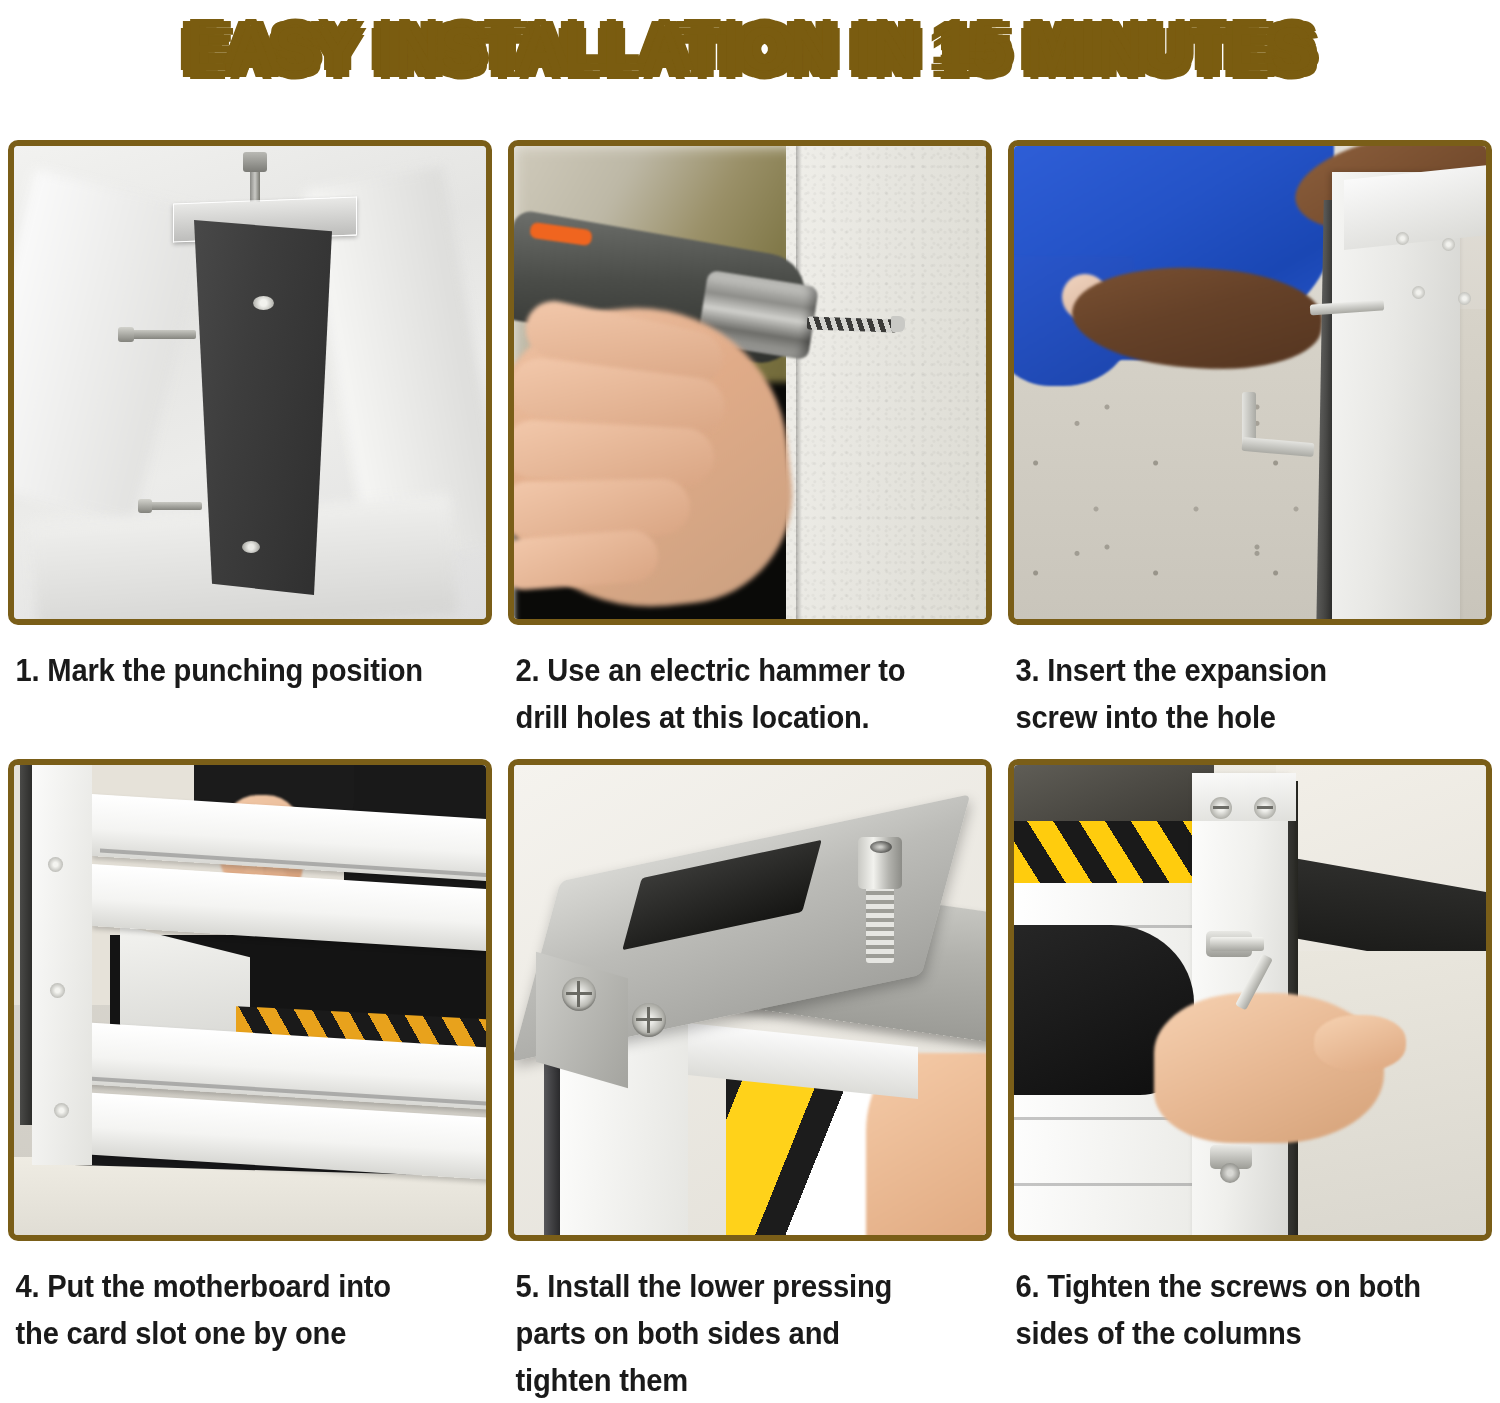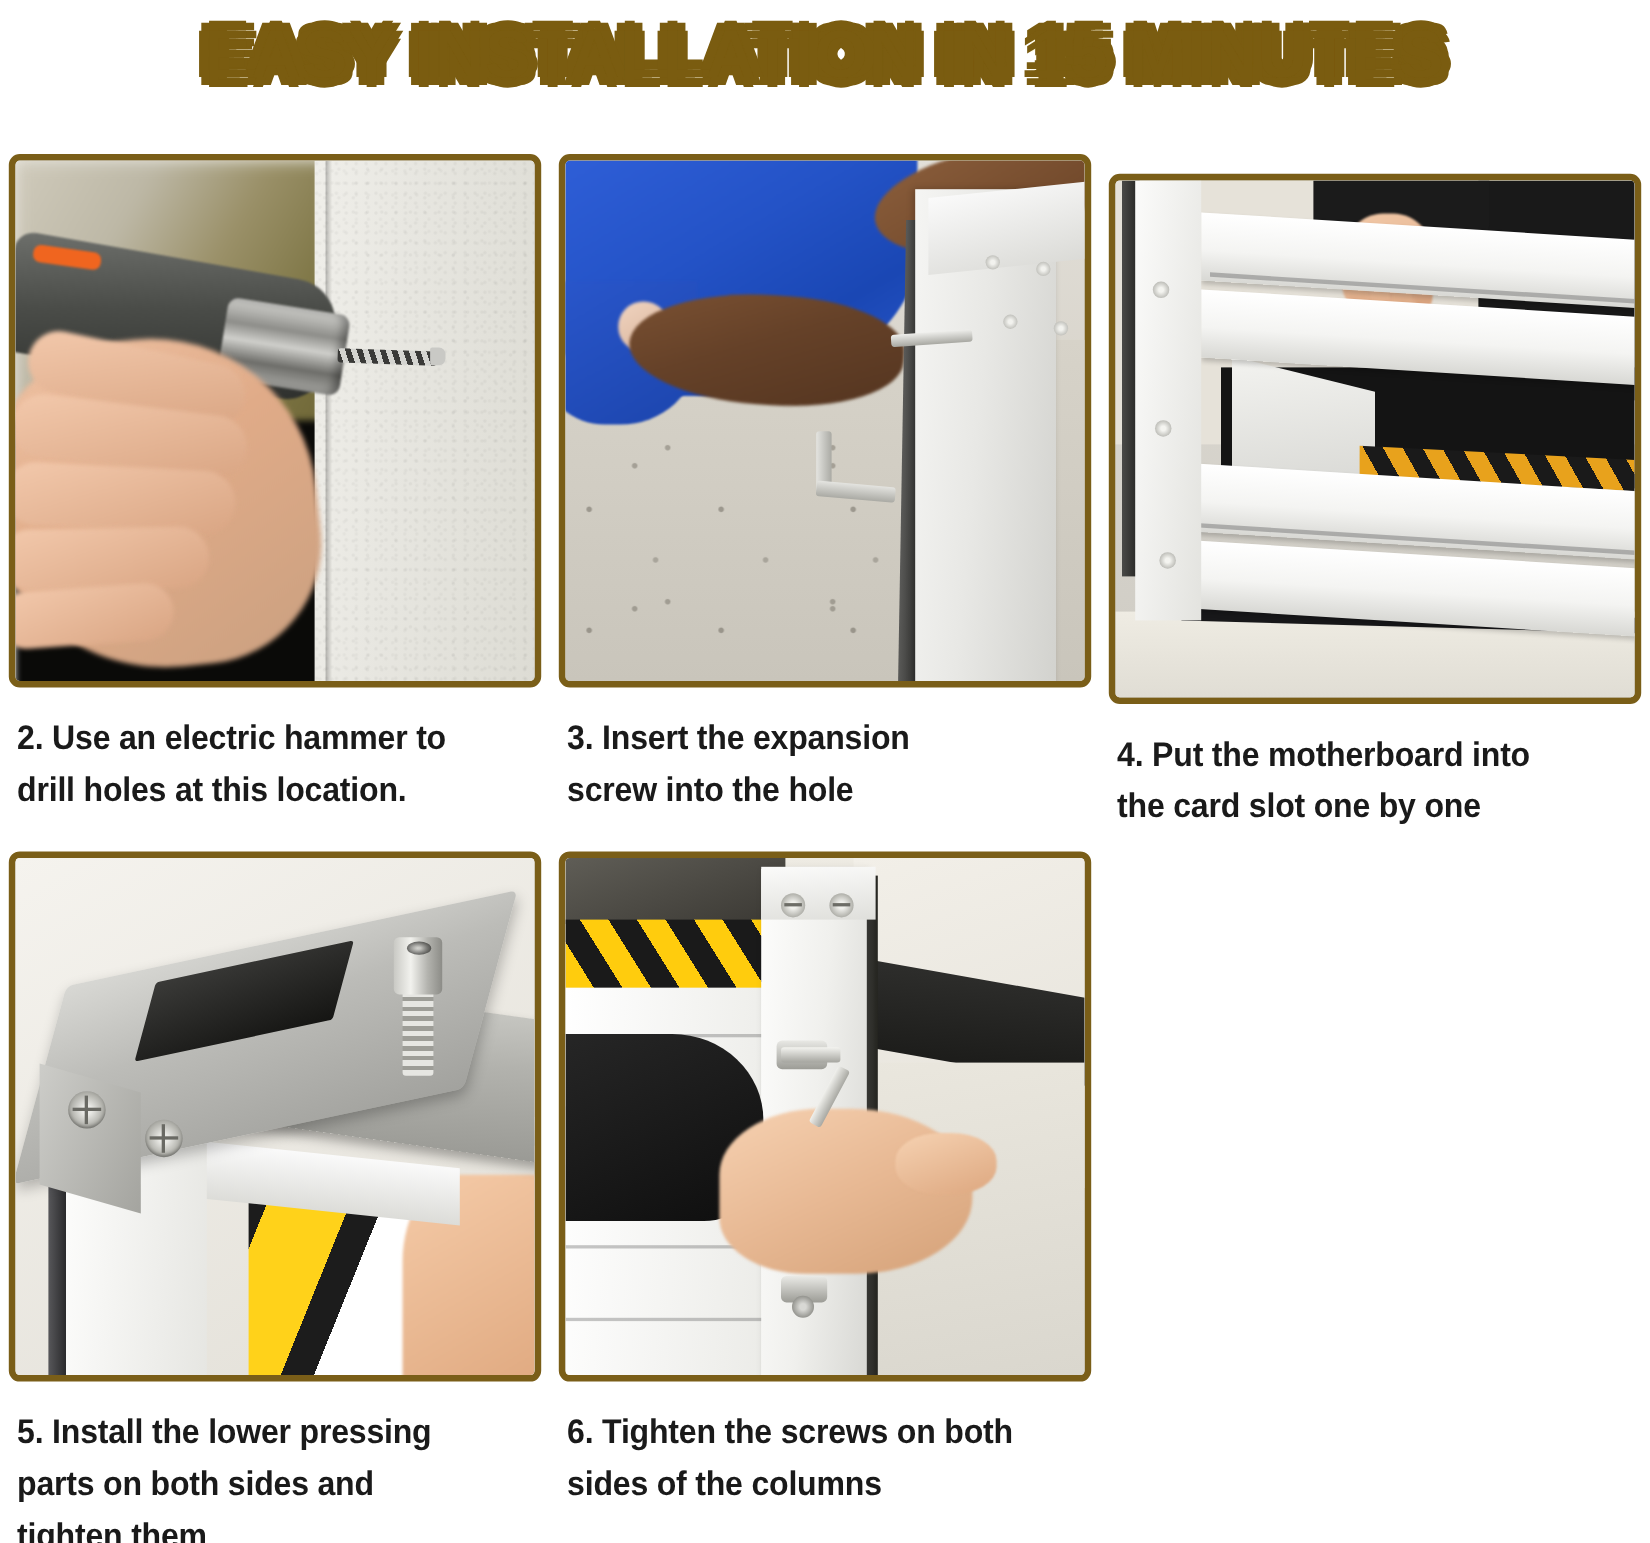--- a/index.html
+++ b/index.html
@@ -313,20 +313,40 @@
 </style>
 </head>
 <body>
 
 <div class="title-bar">
   <div class="title-text">EASY INSTALLATION IN 15 MINUTES</div>
 </div>
 
 <div class="grid">
 
+  <div class="cell">
+    <div class="photo-frame">
+      <div class="photo p1">
+        <div class="drape d1"></div>
+          <div class="drape d2"></div>
+          <div class="drape d3"></div>
+        <div class="boltTop"></div>
+          <div class="boltHead"></div>
+        <div class="plate"></div>
+        <div class="post"></div>
+        <div class="pin1"></div>
+          <div class="pin1h"></div>
+        <div class="pin2"></div>
+          <div class="pin2h"></div>
+        <div class="hole1"></div>
+          <div class="hole2"></div>
+      </div>
+    </div>
+    <div class="caption">1. Mark the punching position</div>
+  </div>
 
   <div class="cell">
     <div class="photo-frame">
       <div class="photo p2">
         <div class="bgroom"></div>
         <div class="bgdark"></div>
         <div class="wall"></div>
         <div class="walledge"></div>
         <div class="drillbody"></div>
         <div class="orange"></div>

